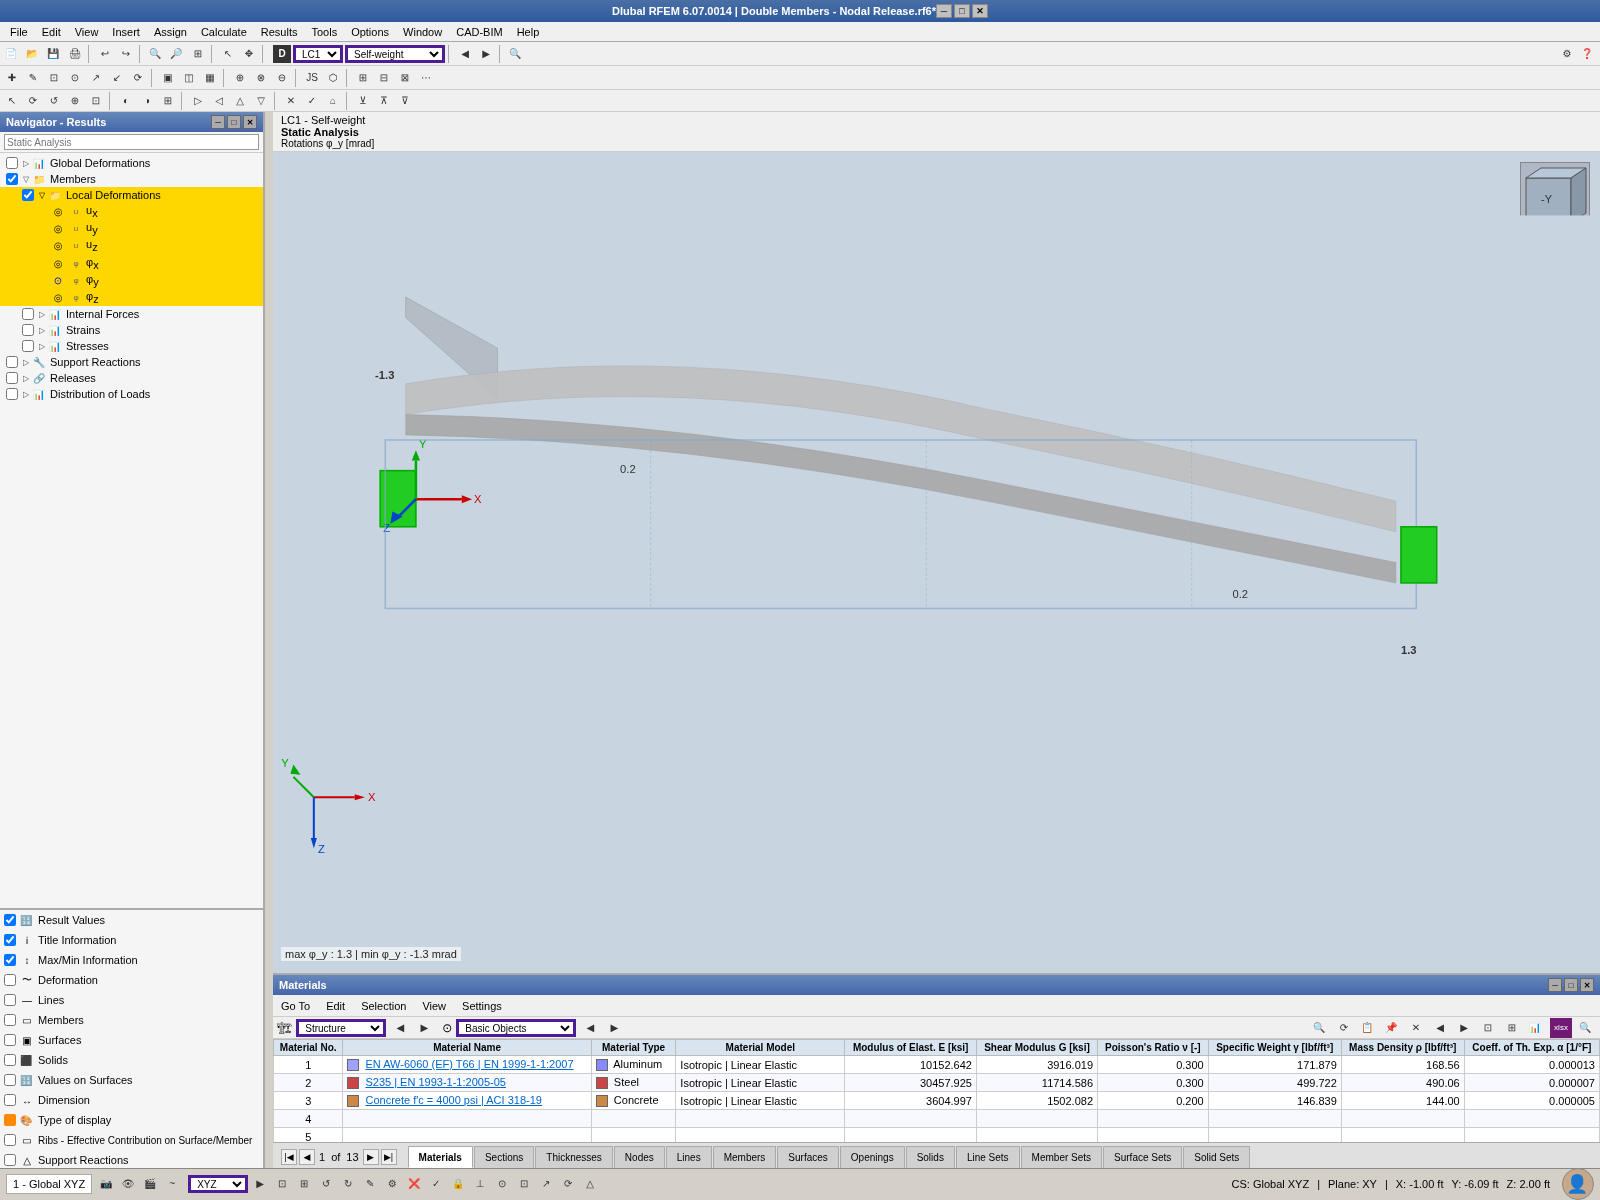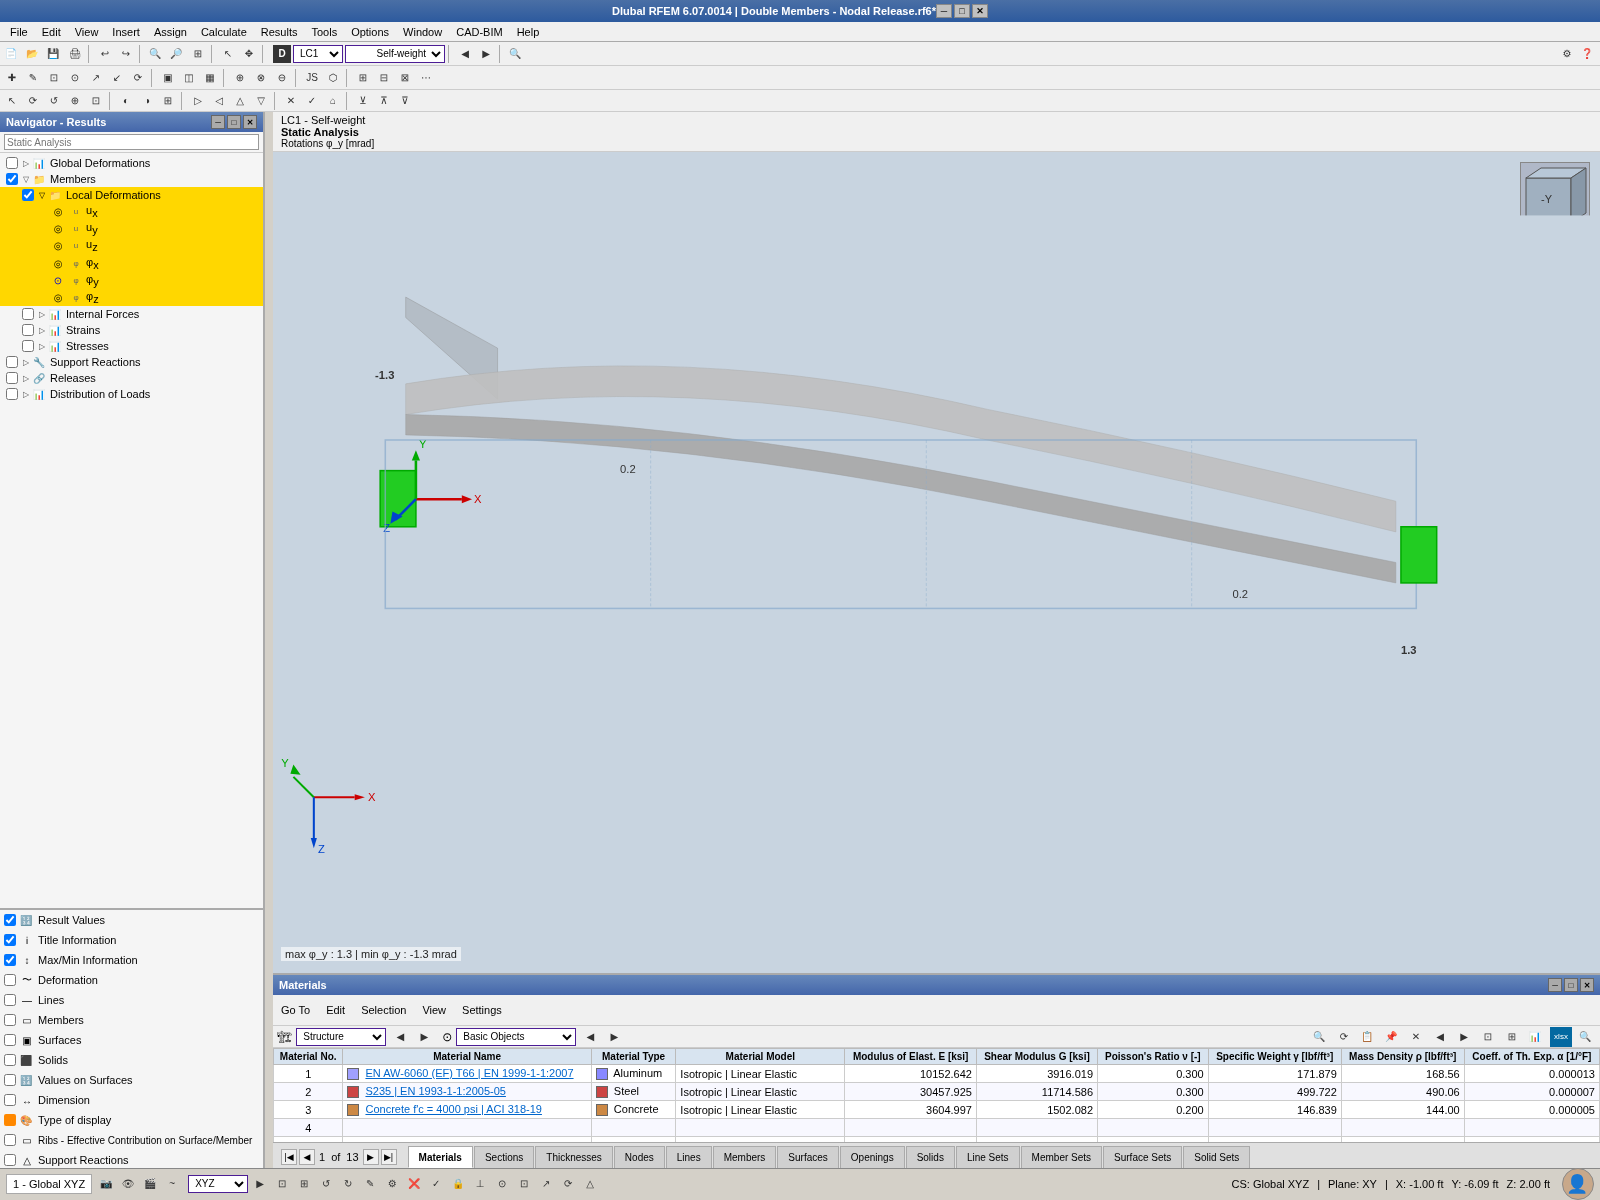--- a/index.html
+++ b/index.html
@@ -52,21 +52,21 @@
       flex-wrap: nowrap;
       overflow: hidden;
     }
     .tb-btn {
       width: 20px; height: 20px; border: 1px solid transparent;
       background: transparent; display: flex; align-items: center; justify-content: center;
       cursor: pointer; font-size: 10px; color: #333;
     }
     .tb-sep { width: 4px; height: 18px; border-left: 1px solid #aaa; margin: 0 2px; }
     .tb-dropdown {
-      height: 18px; border: 1px solid #4c1d95; background: white;
+      height: 18px; border: 3px solid #4c1d95; background: white;
       font-size: 10px; padding: 0 2px; cursor: pointer;
     }
 
     
     .main-layout {
       display: flex;
       height: calc(1200px - 22px - 20px - 24px - 24px - 24px - 30px);
       gap: 8px;
     }
 
@@ -194,21 +194,21 @@
       color: white;
       font-weight: bold;
       padding: 2px 6px;
       height: 20px;
       display: flex;
       align-items: center;
       justify-content: space-between;
     }
     .panel-toolbar {
       background: #f0f0f0;
-      height: 31px;
+      height: 22px;
       display: flex;
       align-items: center;
       padding: 0 4px;
       border-bottom: 1px solid #ccc;
       gap: 8px;
     }
     .panel-toolbar-item {
       font-size: 11px;
       cursor: pointer;
       padding: 1px 4px;
@@ -365,21 +365,21 @@
   <div class="tb-sep"></div>
   <div class="tb-btn">↖</div>
   <div class="tb-btn">✥</div>
   <div class="tb-sep"></div>
 
   <div style="display:flex;align-items:center;gap:2px;margin-left:4px;">
     <div class="tb-btn" style="background:#333;color:white;width:18px;height:18px;font-weight:bold;font-size:10px;">D</div>
     <select class="tb-dropdown" style="width:50px;">
       <option>LC1</option>
     </select>
-    <select class="tb-dropdown" style="width:100px;text-align:right;">
+    <select class="tb-dropdown" style="width:100px;">
       <option>Self-weight</option>
     </select>
   </div>
   <div class="tb-sep"></div>
   <div class="tb-btn">◀</div>
   <div class="tb-btn">▶</div>
   <div class="tb-sep"></div>
   <div class="tb-btn">🔍</div>
 
   <div style="flex:1"></div>
@@ -750,21 +750,21 @@
         <div class="tb-btn">🔍</div>
         <div class="tb-btn">⟳</div>
         <div class="tb-btn">📋</div>
         <div class="tb-btn">📌</div>
         <div class="tb-btn">✕</div>
         <div class="tb-btn">◀</div>
         <div class="tb-btn">▶</div>
         <div class="tb-btn">⊡</div>
         <div class="tb-btn">⊞</div>
         <div class="tb-btn">📊</div>
-        <div class="tb-btn" style="background:#0369a1;color:white;font-size:8px;width:22px;">xlsx</div>
+        <div class="tb-btn" style="background:#701a75;color:white;font-size:8px;width:22px;">xlsx</div>
         <div class="tb-btn">🔍</div>
       </div>
 
       <div class="materials-table">
         <table>
           <thead>
             <tr>
               <th style="width:50px;">Material No.</th>
               <th style="width:220px;">Material Name</th>
               <th style="width:80px;">Material Type</th>

